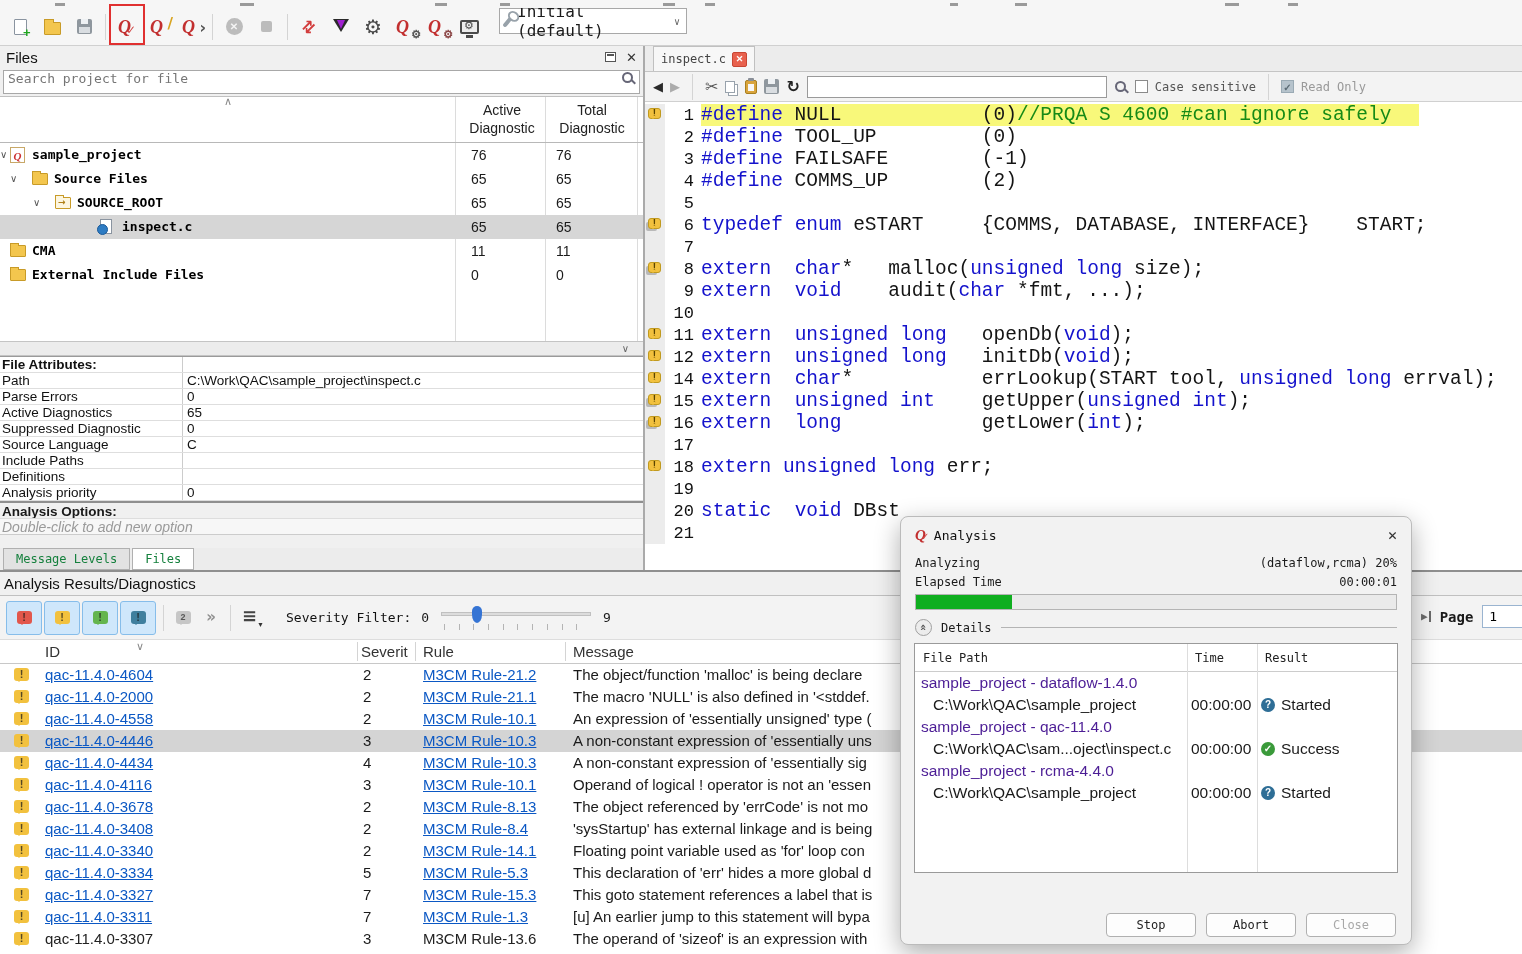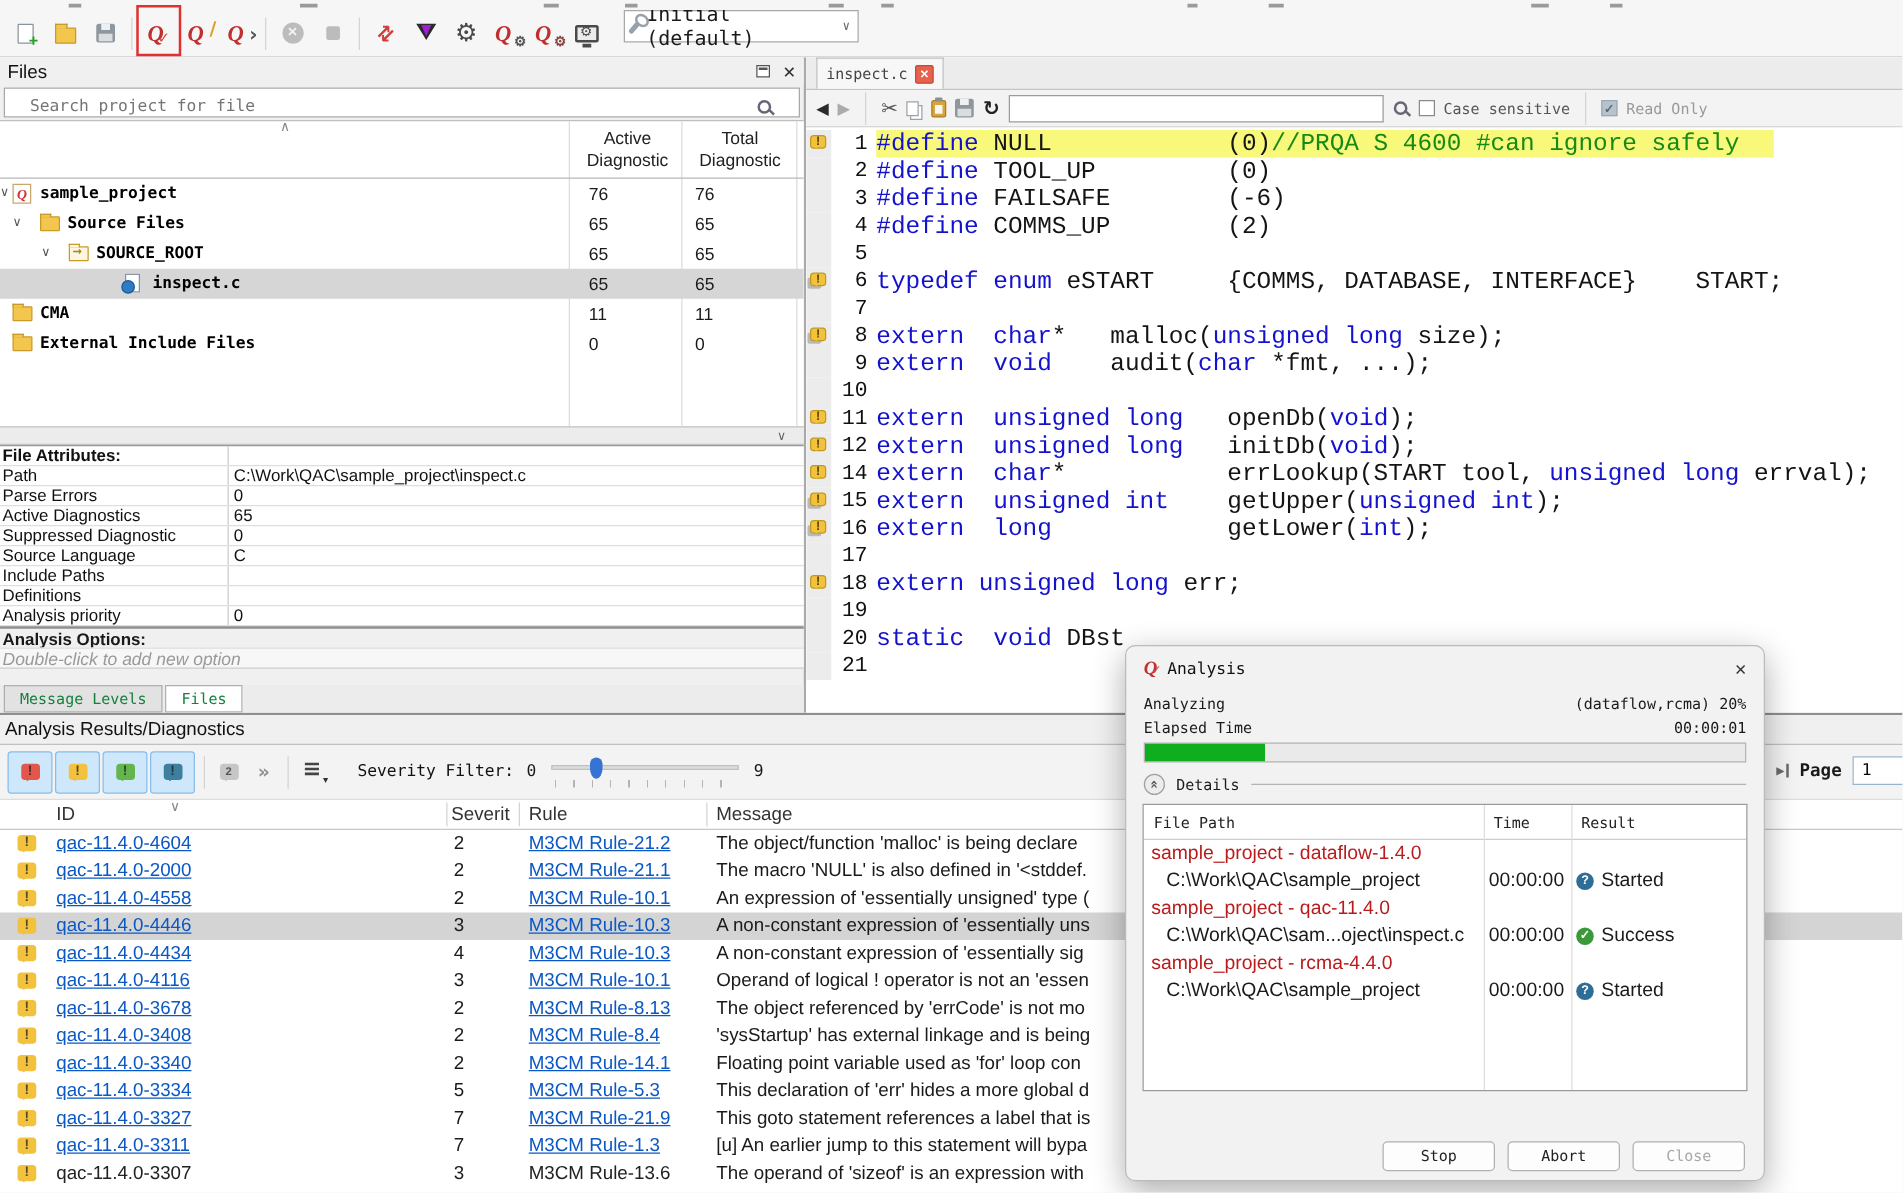--- a/index.html
+++ b/index.html
@@ -54,21 +54,21 @@
   .editor{flex:1;display:flex;flex-direction:column;min-width:0;background:#fff}
   .bottom{height:384px;border-top:2px solid #8f8f8f;display:flex;flex-direction:column;background:#fff}
 
   
   .phead{height:22px;display:flex;align-items:center;padding:0 6px;font-size:15px;color:#111;background:#f0f0f0}
   .phead .sp{margin-left:auto;display:flex;gap:10px;align-items:center}
   .i-float{width:11px;height:10px;border:1px solid #555;background:#fff}
   .i-float::before{content:"";position:absolute;top:1px;left:1px;right:1px;height:2px;background:#555}
   .i-close-x{font-size:13px;color:#333;line-height:1}
   .i-close-x::before{content:"✕"}
-  .searchrow{margin:2px 3px;height:24px;background:#fff;border:1px solid #a8a8a8;display:flex;align-items:flex-end;padding:0 20px}
+  .searchrow{margin:2px 3px;height:24px;background:#fff;border:1px solid #a8a8a8;display:flex;align-items:flex-start;padding:0 4px}
   .searchrow input{flex:1;border:none;outline:none;font:13px "DejaVu Sans Mono",monospace;color:#333;background:transparent}
   .i-mag{width:14px;height:14px}
   .i-mag::before{content:"";position:absolute;left:1px;top:1px;width:7px;height:7px;border:2px solid #667;border-radius:50%}
   .i-mag::after{content:"";position:absolute;left:10px;top:10px;width:5px;height:2px;background:#667;transform:rotate(45deg)}
   .treewrap{height:245px;background:#fff;border-top:1px solid #c0c0c0;position:relative;overflow:hidden}
   .colline{position:absolute;top:0;bottom:0;width:1px;background:#dcdcdc}
   .thead{height:46px;border-bottom:1px solid #b8b8b8;position:relative;font-size:14px;color:#222}
   .thcell{position:absolute;top:4px;width:86px;text-align:center;line-height:18px}
   .sortup{position:absolute;left:224px;top:-2px;font-size:11px;color:#888}
   .trow{height:24px;position:relative}
@@ -188,21 +188,21 @@
   .dlgfill{height:100%;background:#0fae1f}
   .dlgdetails{display:flex;align-items:center;gap:9px;padding:9px 14px 5px;font-size:12px}
   .i-collapse{width:17px;height:17px;border-radius:50%;border:1px solid #a0a0a0;background:#ececec}
   .i-collapse::before{content:"«";position:absolute;inset:0;text-align:center;font:bold 11px/16px "DejaVu Sans",sans-serif;transform:rotate(90deg);color:#555}
   .dlghr{flex:1;height:1px;background:#b4b4b4}
   .dlgtable{margin:2px 13px;height:230px;border:1px solid #9a9a9a;background:#fff;position:relative;overflow:hidden}
   .dlgth{height:28px;border-bottom:1px solid #ccc;position:relative;font-size:12px;color:#222}
   .dlgth span{position:absolute;top:7px}
   .dth1{left:8px}.dth2{left:280px}.dth3{left:350px}
   .dlgcol{position:absolute;top:0;bottom:0;width:1px;background:#ddd}
-  .dgroup{font:15.5px/22px "Liberation Sans",sans-serif;color:#b91c1c;padding-left:6px;height:22px;white-space:nowrap}
+  .dgroup{font:15.5px/22px "Liberation Sans",sans-serif;color:#4c1d95;padding-left:6px;height:22px;white-space:nowrap}
   .ditem{position:relative;height:22px;font:15.5px/22px "Liberation Sans",sans-serif}
   .dpath{position:absolute;left:18px;white-space:nowrap}
   .dtime{position:absolute;left:276px}
   .ric{position:absolute;left:346px;top:4px;width:14px;height:14px;border-radius:50%;color:#fff;font:bold 10px/14px "Liberation Sans",sans-serif;text-align:center}
   .ric.q{background:#2e6e96}.ric.c{background:#3a9a3a}
   .dres{position:absolute;left:366px}
   .dbtn{position:absolute;top:396px;width:90px;height:24px;background:#fdfdfd;border:1px solid #b0b0b0;border-radius:4px;font:12px "DejaVu Sans Mono",monospace;color:#222}
   .dbtn.dis{color:#a8a8a8}
 </style>
 </head>
@@ -427,21 +427,21 @@
             <span class="lbody hl"><span class="k">#define</span><span> NULL            </span><span>(0)</span><span class="c">//PRQA S 4600 #can ignore safely</span></span>
           </div>
           <div class="cl">
             <span class="gico"></span>
             <span class="gnum">2</span>
             <span class="lbody"><span class="k">#define</span><span> TOOL_UP         (0)</span></span>
           </div>
           <div class="cl">
             <span class="gico"></span>
             <span class="gnum">3</span>
-            <span class="lbody"><span class="k">#define</span><span> FAILSAFE        (-6)</span></span>
+            <span class="lbody"><span class="k">#define</span><span> FAILSAFE        (-1)</span></span>
           </div>
           <div class="cl">
             <span class="gico"></span>
             <span class="gnum">4</span>
             <span class="lbody"><span class="k">#define</span><span> COMMS_UP        (2)</span></span>
           </div>
           <div class="cl">
             <span class="gico"></span>
             <span class="gnum">5</span>
             <span class="lbody"></span>
@@ -664,21 +664,21 @@
             <span class="bubble dicon"></span>
             <a class="did">qac-11.4.0-3334</a>
             <span class="dsev">5</span>
             <a class="drule">M3CM Rule-5.3</a>
             <span class="dmsg">This declaration of 'err' hides a more global d</span>
           </div>
           <div class="drow">
             <span class="bubble dicon"></span>
             <a class="did">qac-11.4.0-3327</a>
             <span class="dsev">7</span>
-            <a class="drule">M3CM Rule-21.9</a>
+            <a class="drule">M3CM Rule-15.3</a>
             <span class="dmsg">This goto statement references a label that is</span>
           </div>
           <div class="drow">
             <span class="bubble dicon"></span>
             <a class="did">qac-11.4.0-3311</a>
             <span class="dsev">7</span>
             <a class="drule">M3CM Rule-1.3</a>
             <span class="dmsg">[u] An earlier jump to this statement will bypa</span>
           </div>
           <div class="drow nolink">

